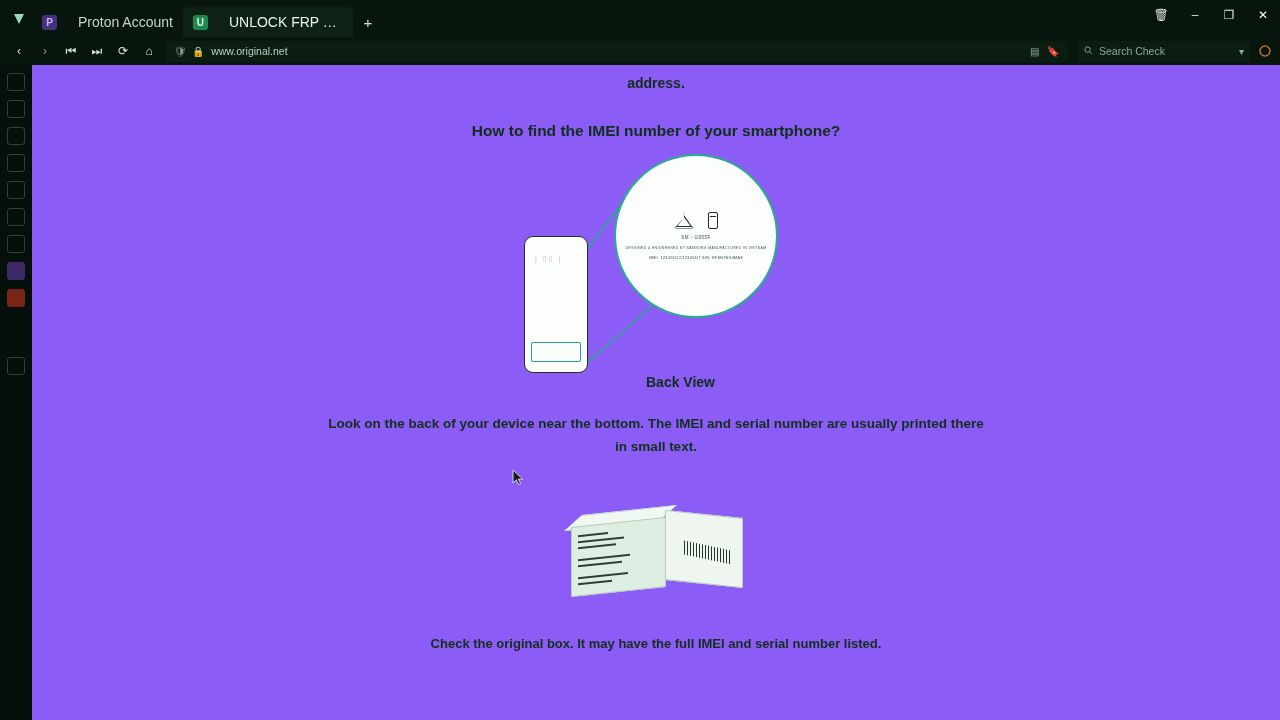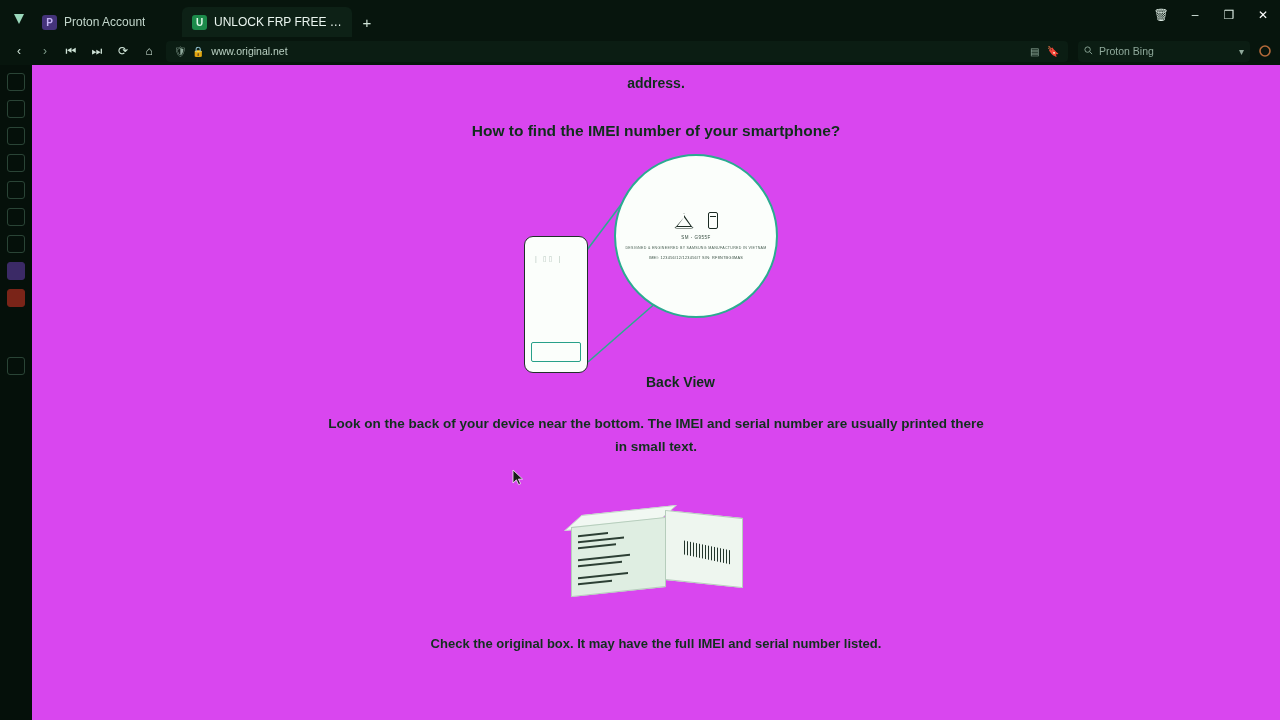--- a/index.html
+++ b/index.html
@@ -26,24 +26,24 @@
   .app-logo {
     width: 26px; height: 37px;
     display: flex; align-items: center; justify-content: center;
     color: #9ad8bb; font-size: 13px; font-weight: bold;
   }
   .tab {
     height: 30px;
     min-width: 150px;
     max-width: 170px;
     display: flex; align-items: center;
-    gap: 7px;
+    gap: 21px;
     padding: 0 10px;
     border-radius: 6px 6px 0 0;
-    font-size: 12px;
+    font-size: 14px;
     color: #d7e7de;
     white-space: nowrap; overflow: hidden;
   }
   .tab.inactive { background: transparent; color: #c2d6cb; }
   .tab.active { background: #0d2116; color: #eaf5ef; }
   .tab-fav {
     width: 15px; height: 15px; border-radius: 3px;
     flex: 0 0 15px;
     display: block;
   }
@@ -142,21 +142,21 @@
     color: #6d8a79;
     border: 1px solid #2a4436;
   }
   .rail-item.filled-purple { background: #3b2a66; border-color: #3b2a66; color: #cdbcf7; }
   .rail-item.filled-red { background: #7a2418; border-color: #7a2418; color: #ffd4cb; }
   .rail-gap { height: 32px; }
 
   
   .page {
     flex: 1 1 auto;
-    background: #d946ef;
+    background: #8b5cf6;
     position: relative;
     overflow: hidden;
     color: #0d2a18;
   }
   .content {
     width: 1248px;
     padding: 0 40px;
     text-align: center;
   }
   .cut-line {
@@ -367,21 +367,21 @@
       </span>
     </div>
 
     <div class="searchbar">
       <span class="mini-ico">
         <svg width="9" height="9" viewBox="0 0 10 10" aria-hidden="true">
           <circle cx="4" cy="4" r="3" fill="none" stroke="#8fa99b" stroke-width="1"></circle>
           <line x1="6.2" y1="6.2" x2="9" y2="9" stroke="#8fa99b" stroke-width="1"></line>
         </svg>
       </span>
-      <span>Proton Bing</span>
+      <span>Search Check</span>
       <span class="mini-ico" style="margin-left:auto">▾</span>
     </div>
 
     <div class="navicon">
       <svg width="12" height="12" viewBox="0 0 12 12" aria-hidden="true">
         <circle cx="6" cy="6" r="5" fill="none" stroke="#b46a3a" stroke-width="1.6"></circle>
       </svg>
     </div>
   </div>
 

